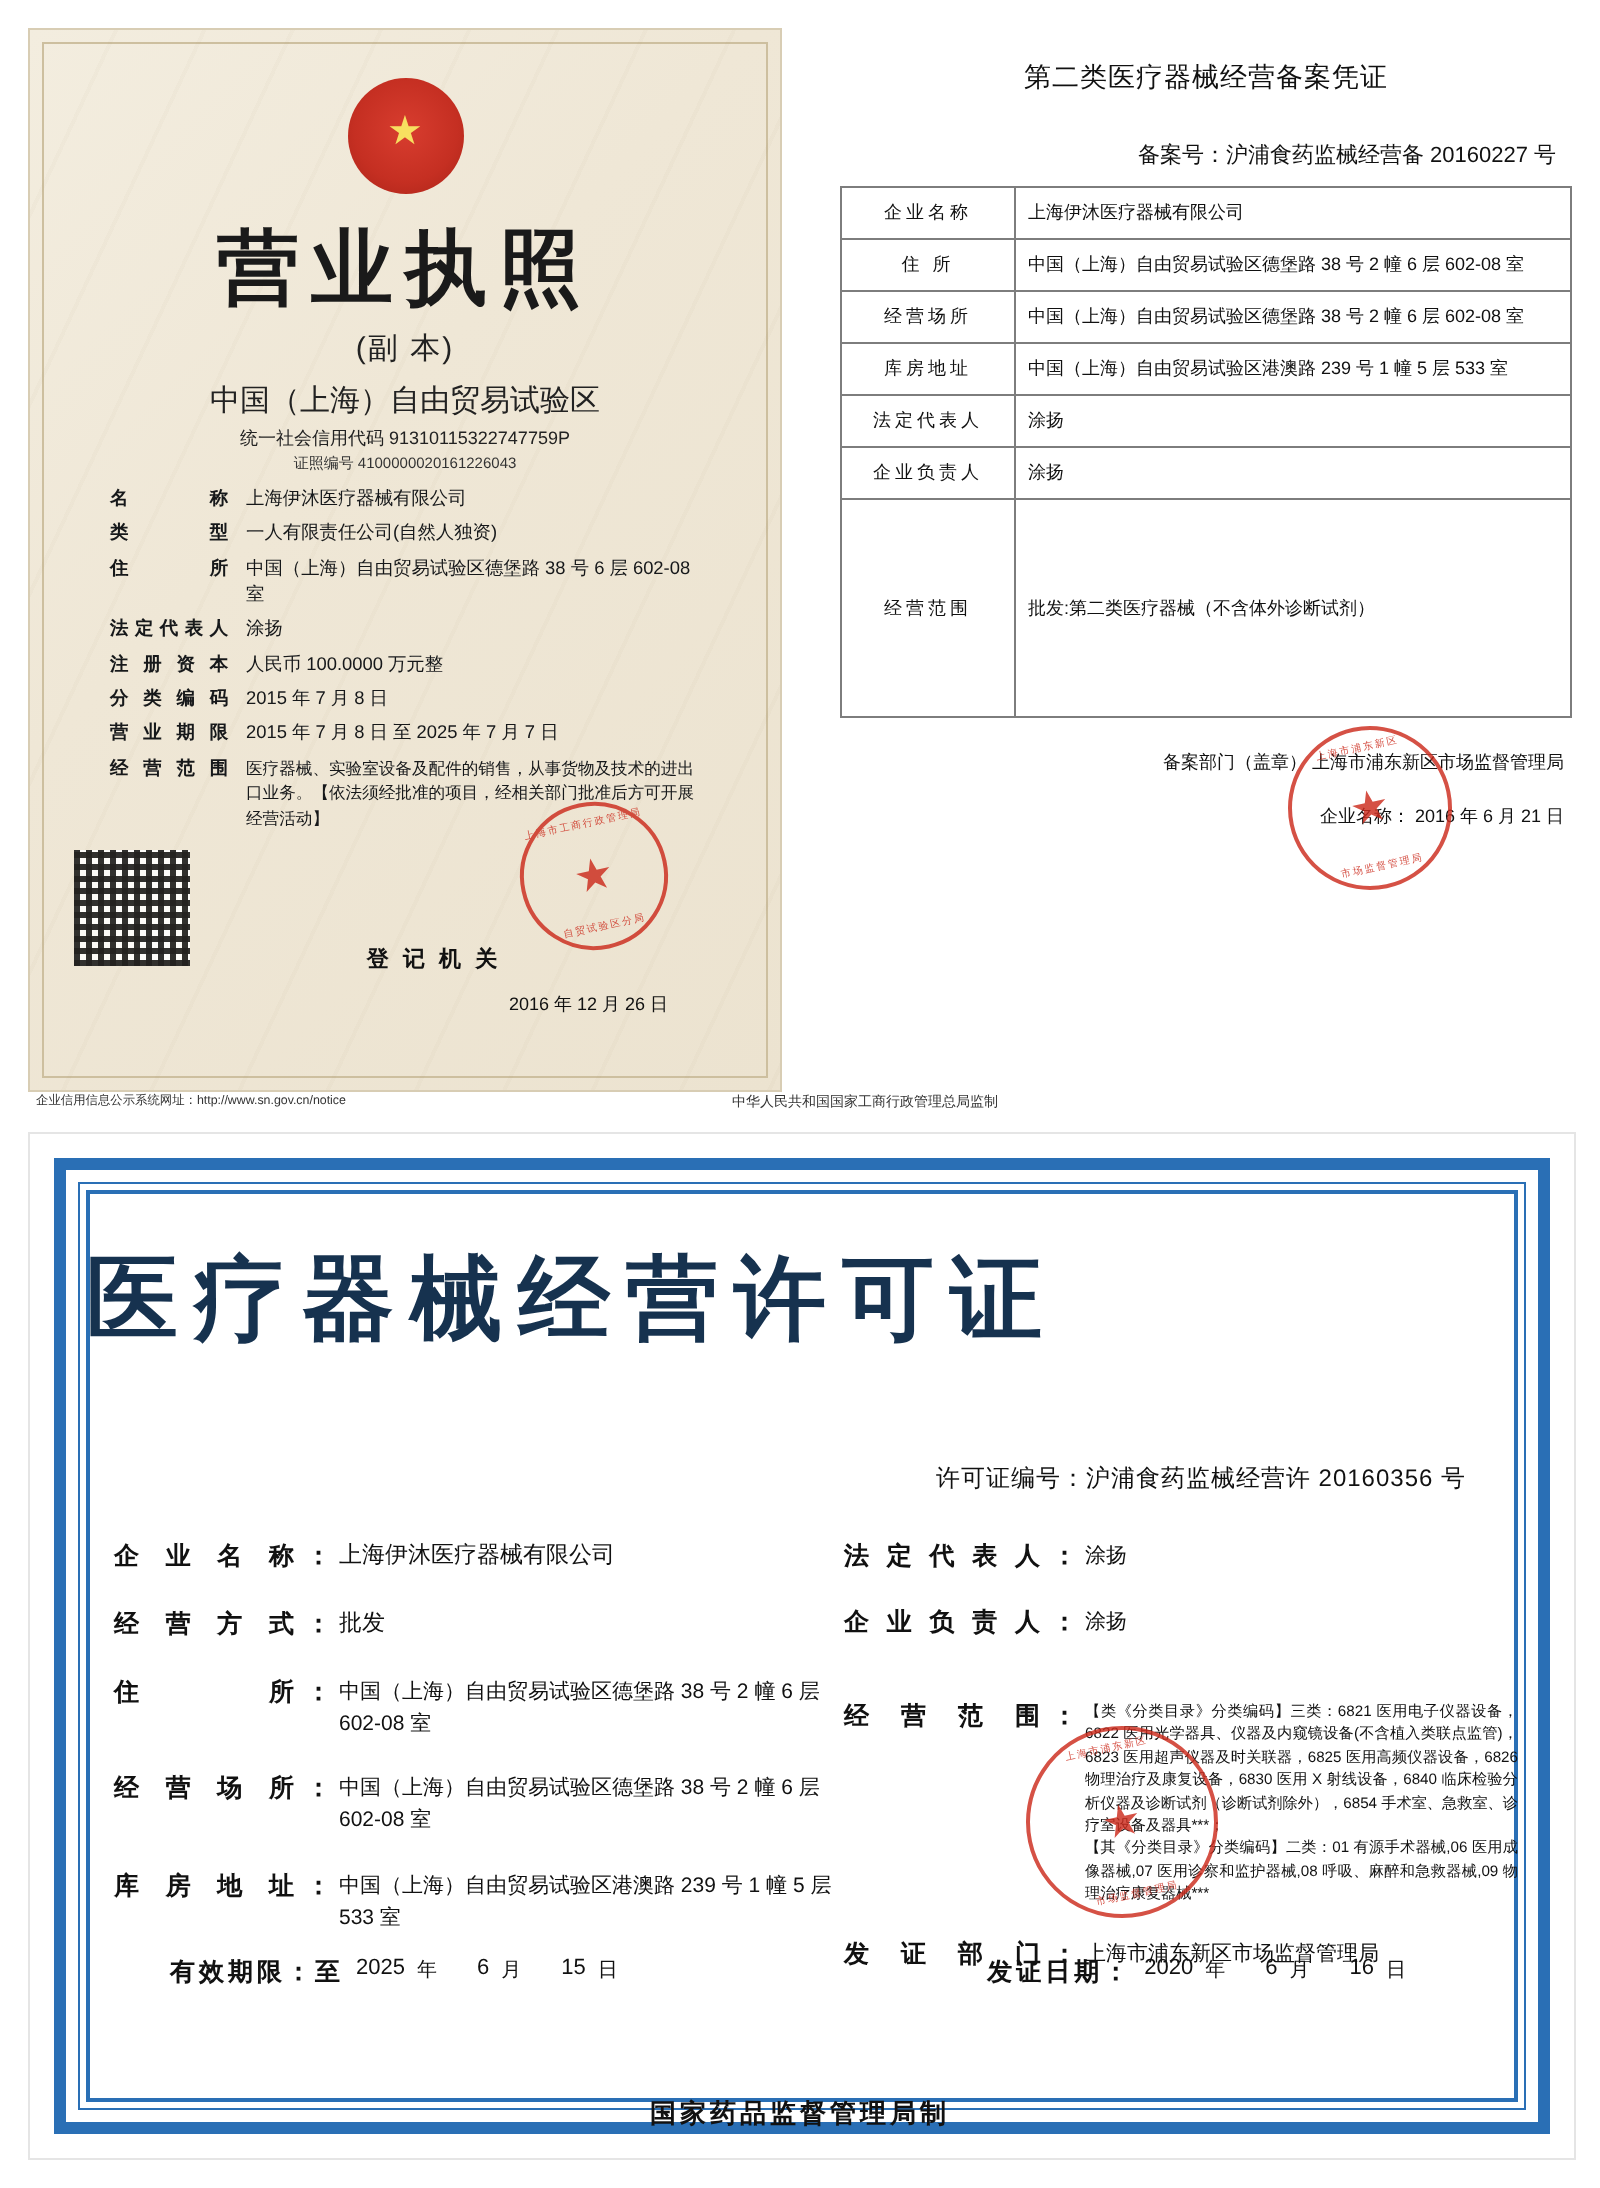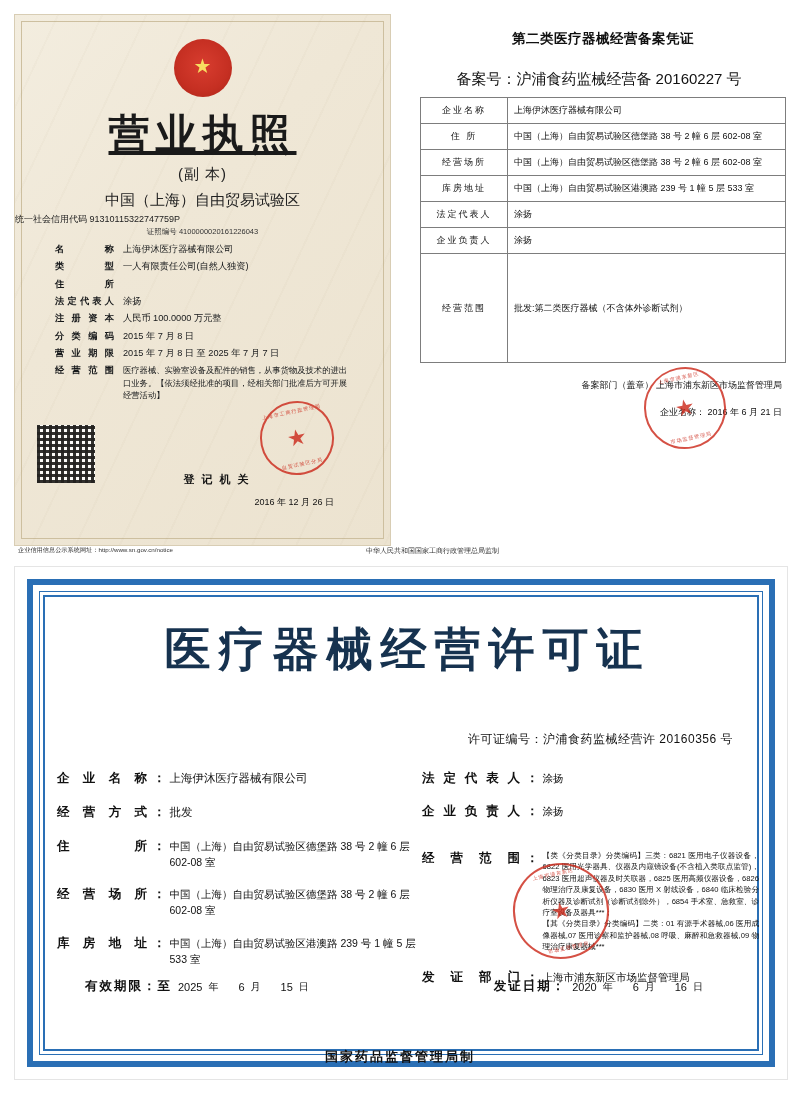--- a/index.html
+++ b/index.html
@@ -29,32 +29,32 @@
     background:radial-gradient(circle at 50% 45%, #d83d2f 0%, #c52f22 60%, #a82318 100%);
     position:relative;
   }
   .emblem .star{
     position:absolute;left:50%;top:46%;transform:translate(-50%,-50%);
     color:#f7df60;font-size:20px;line-height:20px;
   }
   .lic-title{
     position:absolute;top:92px;left:0;right:0;text-align:center;
     font-family:"DejaVu Sans","Liberation Sans",sans-serif;
-    font-weight:bold;font-size:41px;letter-spacing:6px;color:#1a1a1a;text-decoration:underline;
+    font-weight:bold;font-size:41px;letter-spacing:6px;color:#1a1a1a;
   }
   .lic-sub{
     position:absolute;top:150px;left:0;right:0;text-align:center;
     font-size:15px;color:#222;letter-spacing:1px;
   }
   .lic-org{
     position:absolute;top:176px;left:0;right:0;text-align:center;
     font-size:15px;color:#222;
   }
   .lic-code{
-    position:absolute;top:198px;left:0;right:0;font-size:9px;color:#222;
+    position:absolute;top:198px;left:0;right:0;text-align:center;font-size:9px;color:#222;
   }
   .lic-code2{
     position:absolute;top:212px;left:0;right:0;text-align:center;font-size:7.5px;color:#333;
   }
   .fields{
     position:absolute;left:40px;top:228px;width:300px;font-size:9.2px;line-height:1.45;color:#16181a;
   }
   .frow{display:flex;margin-bottom:4px;}
   .flab{
     width:62px;flex:0 0 62px;font-weight:bold;letter-spacing:3px;
@@ -87,24 +87,24 @@
   .seal .sealtxt2{
     position:absolute;font-size:5px;width:100%;text-align:center;bottom:6px;letter-spacing:1px;
   }
   .lic-seal{right:56px;bottom:70px;width:70px;height:70px;}
 
   
   .record{
     position:absolute;left:420px;top:30px;width:366px;
   }
   .rec-title{
-    text-align:center;font-weight:bold;font-size:13.5px;letter-spacing:.5px;margin-bottom:22px;
+    text-align:center;font-weight:normal;font-size:13.5px;letter-spacing:.5px;margin-bottom:22px;
   }
   .rec-no{
-    text-align:center;font-size:15px;margin-bottom:8px;padding-right:8px;
+    text-align:right;font-size:11px;margin-bottom:8px;padding-right:8px;
   }
   table.rec{
     width:100%;border-collapse:collapse;font-size:9px;
   }
   table.rec td{
     border:1px solid #7d7d7d;padding:6px 6px;vertical-align:middle;
   }
   table.rec td.k{
     width:74px;text-align:center;letter-spacing:2px;white-space:nowrap;
   }
@@ -127,45 +127,44 @@
   .mdl-frame:before{
     content:"";position:absolute;inset:6px;border:1px solid #2a6fb5;
   }
   .mdl-frame:after{
     content:"";position:absolute;inset:10px;border:2px solid #2a6fb5;
   }
   .mdl-inner{
     position:absolute;inset:30px 28px 28px 28px;
   }
   .mdl-title{
-    text-align:center;font-weight:bold;font-size:46px;letter-spacing:8px;
+    text-align:left;font-weight:bold;font-size:46px;letter-spacing:8px;
     color:#16324f;margin-top:22px;
     font-family:"DejaVu Sans","Liberation Sans",sans-serif;
-    margin-left:13px;
   }
   .mdl-no{
     text-align:right;font-size:12px;margin-top:50px;padding-right:26px;letter-spacing:.5px;
   }
   .mdl-body{
     margin-top:22px;display:flex;gap:0;font-size:11px;position:relative;
   }
   .col-l{width:52%;padding-left:14px;}
   .col-r{width:48%;}
   .mrow{display:flex;margin-bottom:16px;align-items:flex-start;}
   .mlab{
     flex:0 0 92px;font-weight:bold;font-size:12.5px;letter-spacing:2px;
     text-align:justify;text-align-last:justify;padding-right:4px;
   }
   .mlab.wide{flex:0 0 100px;}
   .mcolon{flex:0 0 8px;font-weight:bold;font-size:12.5px;}
   .mval{flex:1;font-size:10.5px;line-height:1.55;padding-left:4px;}
   .mval.big{font-size:11.5px;}
   .scope-txt{font-size:7.6px;line-height:1.5;text-align:justify;}
   .mdl-dates{
-    position:absolute;left:42px;right:42px;bottom:56px;display:flex;font-size:12.5px;align-items:center;
+    position:absolute;left:42px;right:42px;bottom:56px;display:flex;font-size:12.5px;align-items:flex-start;
   }
   .dt-lab{font-weight:bold;letter-spacing:2px;}
   .dt-val{font-size:11px;padding:0 6px;}
   .dt-unit{font-size:10px;padding-right:14px;}
   .mdl-seal{right:150px;bottom:92px;width:92px;height:92px;position:absolute;}
   .spacer{flex:1;}
 </style>
 </head>
 <body>
 
@@ -191,20 +190,21 @@
     <div class="frow">
         <div class="flab">名称</div>
         <div class="fval">上海伊沐医疗器械有限公司</div>
       </div>
     <div class="frow">
         <div class="flab">类型</div>
         <div class="fval">一人有限责任公司(自然人独资)</div>
       </div>
     <div class="frow">
         <div class="flab">住所</div>
+        <div class="fval small">中国（上海）自由贸易试验区德堡路 38 号 6 层 602-08 室</div>
       </div>
     <div class="frow">
         <div class="flab">法定代表人</div>
         <div class="fval">涂扬</div>
       </div>
     <div class="frow">
         <div class="flab">注册资本</div>
         <div class="fval">人民币 100.0000 万元整</div>
       </div>
     <div class="frow">

